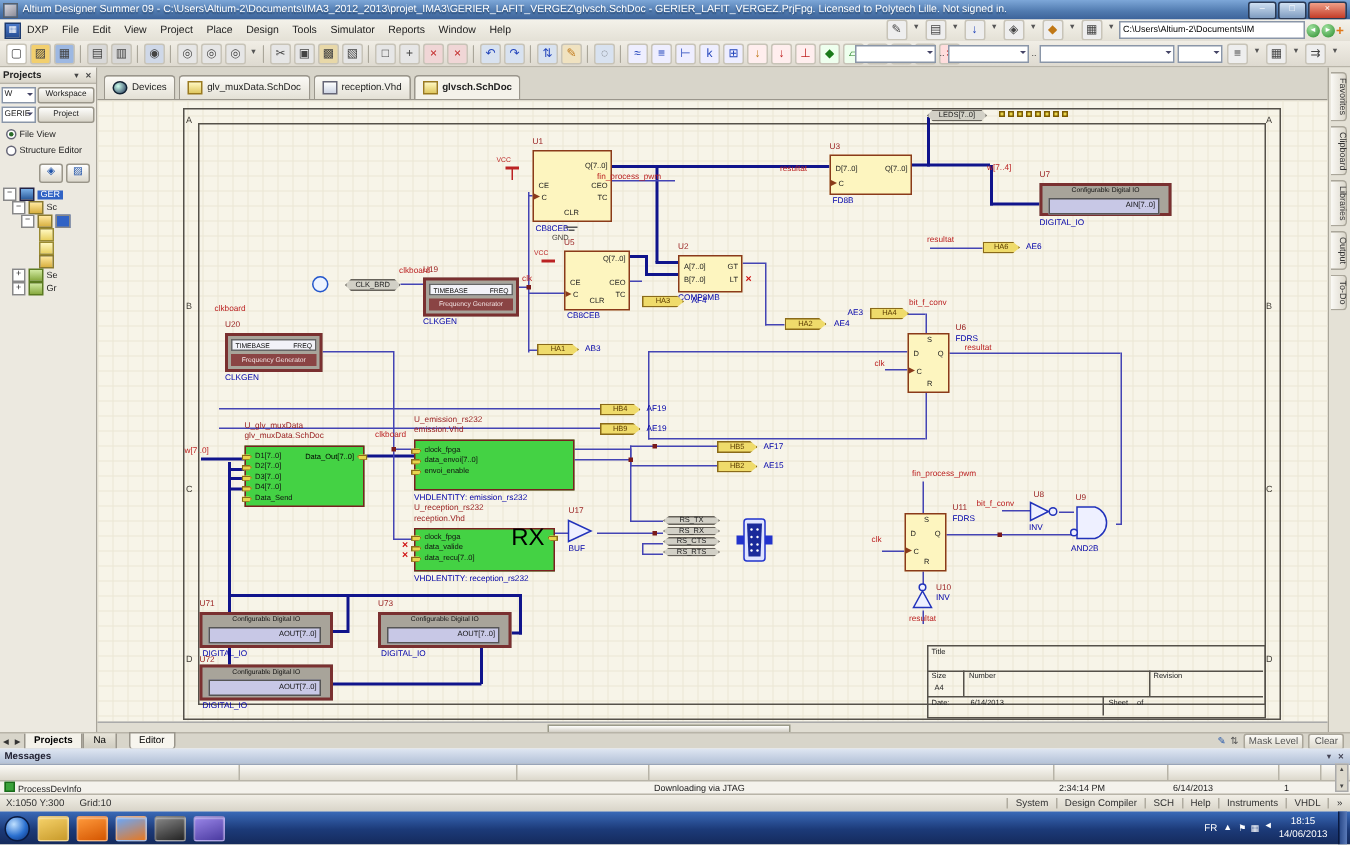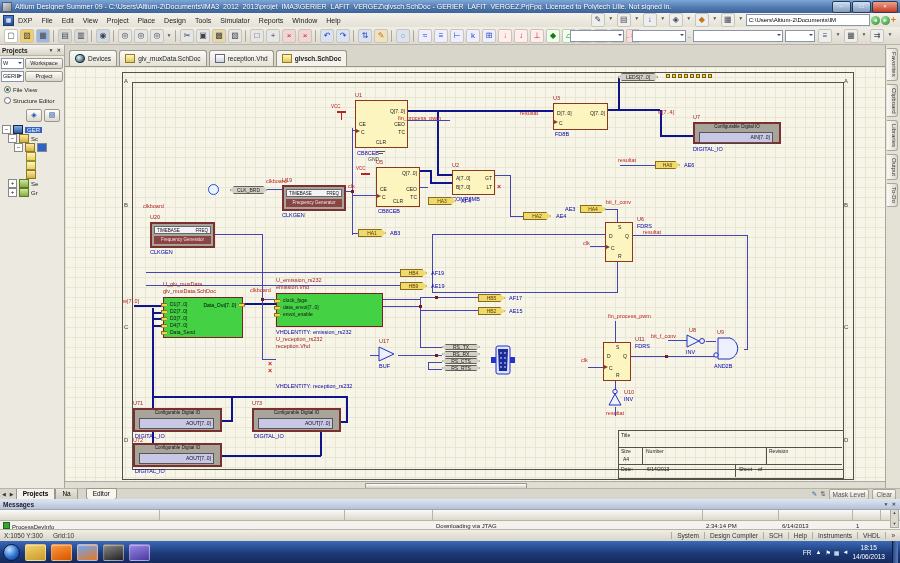--- a/index.html
+++ b/index.html
@@ -692,20 +692,44 @@
           <span class="gpin"></span>
           <span>envoi_enable</span>
         </div>
       </div>
   </div>
   <span class="typ" style="left:211px;top:263px">VHDLENTITY: emission_rs232</span>
   <span class="net" style="left:185px;top:221px">clkboard</span>
 
   <span class="des" style="left:211px;top:270px">U_reception_rs232</span>
   <span class="des" style="left:211px;top:277px">reception.Vhd</span>
+  <div class="gbox" style="left:211px;top:285px;width:94px;height:29px">
+    <div style="position:absolute;left:-3px;top:2px">
+
+    <div class="gprow">
+          <span class="gpin"></span>
+          <span>clock_fpga</span>
+        </div>
+        <div class="gprow">
+          <span class="gpin"></span>
+          <span>data_valide</span>
+        </div>
+        <div class="gprow">
+          <span class="gpin"></span>
+          <span>data_recu[7..0]</span>
+        </div>
+      </div>
+    <div style="position:absolute;right:-3px;top:2px">
+
+    <div class="gprow gprowR">
+          <span>RX</span>
+          <span class="gpin"></span>
+        </div>
+      </div>
+  </div>
   <span class="typ" style="left:211px;top:317px">VHDLENTITY: reception_rs232</span>
   <span class="xm" style="left:203px;top:293px">×</span>
   <span class="xm" style="left:203px;top:300px">×</span>
 
   <span class="des" style="left:314px;top:272px">U17</span>
   <svg style="left:313px;top:279px" width="20" height="16">
     <polygon points="1,1 16,8 1,15" fill="#eef0ff" stroke="#2233bb" stroke-width="1"></polygon>
   </svg>
   <span class="typ" style="left:314px;top:297px">BUF</span>
 

